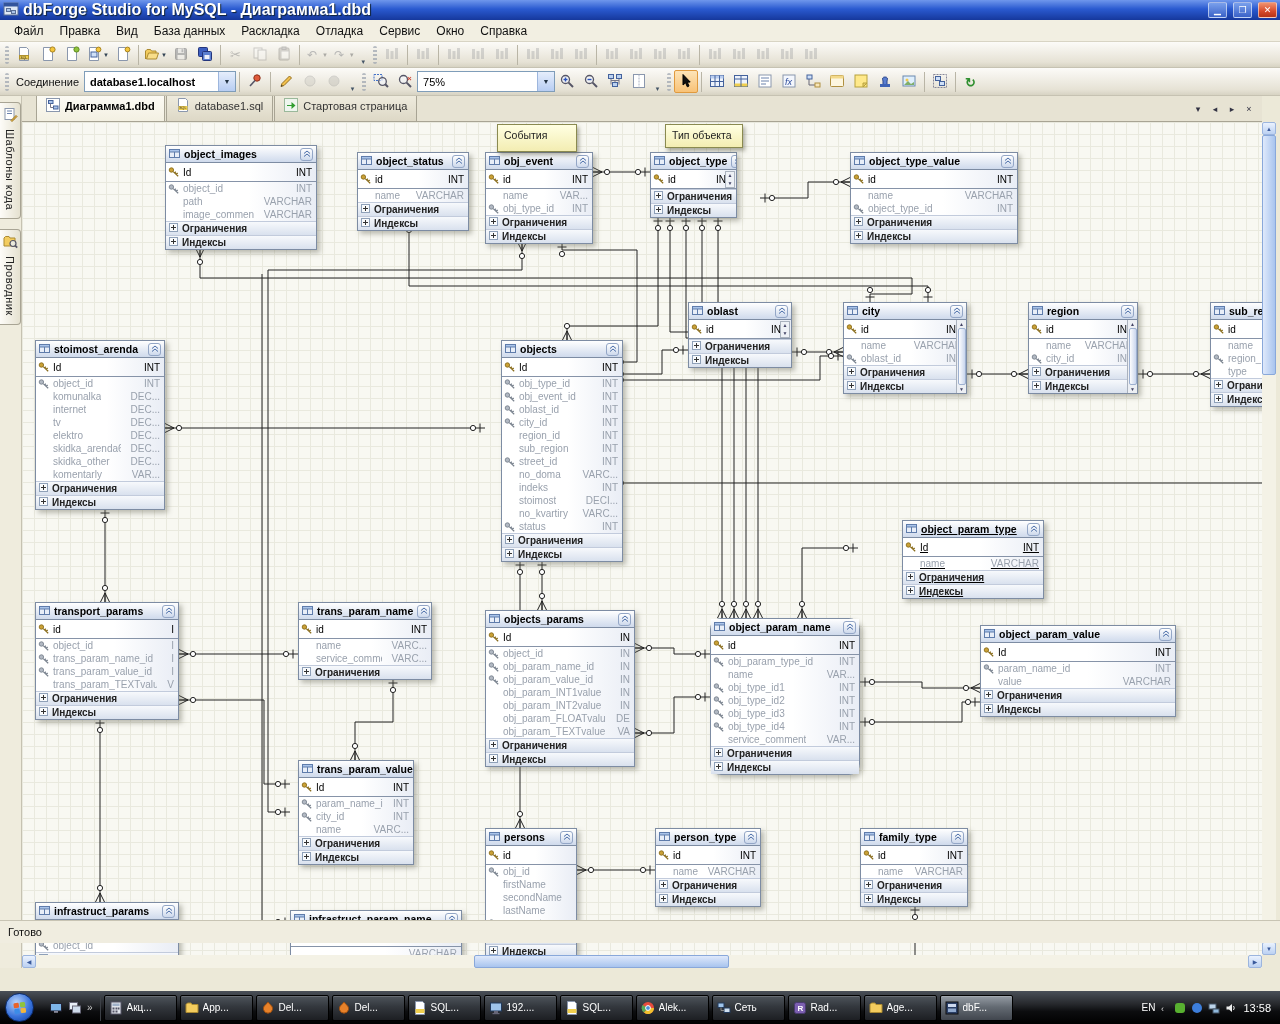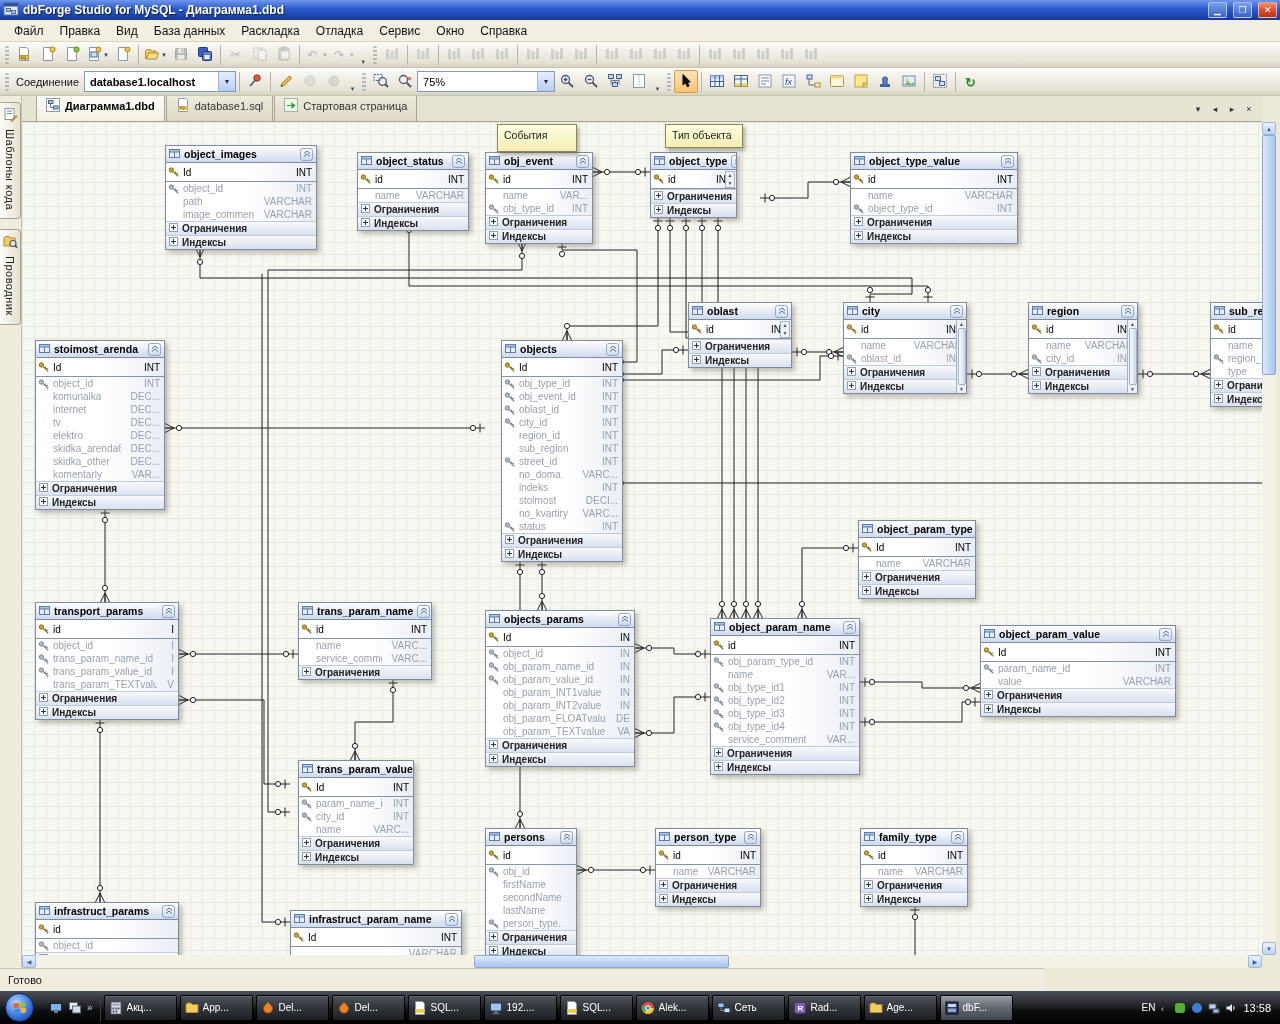--- a/index.html
+++ b/index.html
@@ -1,20 +1,20 @@
 <!DOCTYPE html>
 <html><head>
 <meta charset="utf-8">
 <style>
   *{margin:0;padding:0;box-sizing:border-box}
   html,body{width:1280px;height:1024px;overflow:hidden}
   body{font-family:"Liberation Sans",sans-serif;background:#ece9d8;position:relative;font-size:11px}
   
   .titlebar{position:absolute;left:0;top:0;width:1280px;height:20px;background:linear-gradient(#6f97ec,#2a5ad0 45%,#16389c);display:flex;align-items:center;padding:0 3px;gap:4px;z-index:50}
-  .titlebar .title{color:#fff;font-weight:bold;font-size:12px;text-shadow:1px 1px 1px #123;flex:1;white-space:nowrap}
+  .titlebar .title{color:#fff;font-weight:bold;font-size:16px;text-shadow:1px 1px 1px #123;flex:1;white-space:nowrap}
   .win-btn{width:19px;height:16px;border-radius:2px;border:1px solid rgba(255,255,255,.55);display:flex;align-items:center;justify-content:center;color:#fff;font-size:9px;background:linear-gradient(#7aa0ec,#3a62c8);margin-left:2px}
   .win-btn.close{background:linear-gradient(#f0926f,#d6492a 60%,#b63317)}
   
   .menubar{position:absolute;top:20px;left:0;width:1280px;height:22px;background:#f2efe2;border-bottom:1px solid #d8d4c4;display:flex;align-items:center;padding-left:6px;z-index:50}
   .menu-item{padding:20px 8px;font-size:12px;color:#111;white-space:nowrap}
   
   .tbrow{position:absolute;left:0;width:1280px;background:linear-gradient(#fcfbf8,#e6e2d5 80%,#d7d3c3);border-bottom:1px solid #c6c2b2;display:flex;align-items:center;padding:1px 2px;z-index:50}
   #tbrow1{top:42px;height:26px}
   #tbrow2{top:68px;height:28px}
   .grip{width:4px;height:18px;margin:0 3px;background:repeating-linear-gradient(#9aa2ae 0 2px,transparent 2px 4px);border-radius:2px;opacity:.7;flex:none}
@@ -57,21 +57,21 @@
   
   .vscroll{position:absolute;left:1262px;top:122px;width:14px;height:833px;background:#f4f2e6;display:flex;flex-direction:column;z-index:40}
   .hscroll{position:absolute;left:22px;top:955px;width:1240px;height:13px;background:#f4f2e6;display:flex;z-index:40}
   .scroll-btn{width:14px;height:13px;min-height:13px;background:linear-gradient(#eaf2fe,#bcd1f2);border:1px solid #9cb5de;border-radius:2px;color:#3a5a9c;font-size:6px;display:flex;align-items:center;justify-content:center;flex:none}
   .vtrack{flex:1;position:relative}
   .vthumb{position:absolute;left:0;top:0;width:14px;height:240px;background:linear-gradient(90deg,#dfe9fb,#a8c4ee);border:1px solid #89a8da;border-radius:2px}
   .htrack{flex:1;position:relative}
   .hthumb{position:absolute;top:0;left:438px;width:255px;height:13px;background:linear-gradient(#dfe9fb,#a8c4ee);border:1px solid #89a8da;border-radius:2px}
   .corner{position:absolute;left:1262px;top:955px;width:14px;height:13px;background:#ece9d8;z-index:40}
   
-  .statusbar{position:absolute;left:0;top:968px;width:1044px;height:23px;background:#f0ede0;border-top:1px solid #c8c4b4;display:flex;align-items:center;padding-left:8px;font-size:11px;color:#111;z-index:50}
+  .statusbar{position:absolute;left:0;top:920px;width:1280px;height:23px;background:#f0ede0;border-top:1px solid #c8c4b4;display:flex;align-items:center;padding-left:8px;font-size:11px;color:#111;z-index:50}
   
   .taskbar{position:absolute;left:0;top:991px;width:1280px;height:33px;background:linear-gradient(#4a5058,#26282c 40%,#0c0d0f 62%,#000);display:flex;align-items:center;gap:3px;z-index:60}
   .start-orb{width:29px;height:29px;border-radius:50%;margin:0 5px;background:radial-gradient(circle at 38% 32%,#b8d4fa,#3a74dc 55%,#0a3a9c);border:1px solid #0a2a6a;display:flex;align-items:center;justify-content:center;flex:none}
   .ql{display:flex;align-items:center;gap:5px;padding:0 7px;border-right:1px solid #3c4046;height:26px;flex:none}
   .ql .chev{color:#ccc;font-size:10px}
   .taskbtns{display:flex;gap:3px;align-items:center}
   .task-btn{width:73px;height:26px;border-radius:2px;border:1px solid #000;background:linear-gradient(#505archive,#33373d);background:linear-gradient(#4e545b,#33373d 45%,#1d1f23);display:flex;align-items:center;gap:4px;padding:0 4px;color:#fff;font-size:10px;overflow:hidden;flex:none;box-shadow:inset 0 1px 0 rgba(255,255,255,.15)}
   .task-btn.active{background:linear-gradient(#959ca4,#646b73 45%,#41464e)}
   .task-btn .tlabel{white-space:nowrap;overflow:hidden}
   .tray{margin-left:auto;display:flex;align-items:center;gap:6px;padding:0 9px;height:100%;color:#fff;font-size:10px}
@@ -1480,21 +1480,21 @@
           <div class="esec">
             <span><svg width="9" height="9">
                 <rect x="0.5" y="0.5" width="8" height="8" fill="#f8fafc" stroke="#8ea0b8"></rect>
                 <line x1="2" y1="4.5" x2="7" y2="4.5" stroke="#333"></line>
                 <line x1="4.5" y1="2" x2="4.5" y2="7" stroke="#333"></line>
               </svg></span>
             <span>Индексы</span>
           </div>
         </div>
       </div>
-      <div class="entity" style="left: 836px; top: 398px; width: 118px;">
+      <div class="entity" style="left: 880px; top: 398px; width: 142px; text-decoration: underline;">
         <div class="ehead">
           <span><svg width="11" height="11">
               <rect x="0.5" y="1.5" width="10" height="8" fill="#e8eef8" stroke="#5f7cab"></rect>
               <rect x="0.5" y="1.5" width="10" height="2.5" fill="#aac4ea" stroke="#5f7cab"></rect>
               <line x1="5.5" y1="4" x2="5.5" y2="9.5" stroke="#5f7cab"></line>
             </svg></span>
           <span>object_param_type</span>
           <span class="collapse-btn">
             <svg width="8" height="8" viewBox="0 0 8 8">
               <path d="M1 3.5 L4 1 L7 3.5 M1 6.5 L4 4 L7 6.5" fill="none" stroke="#4a6da8" stroke-width="1"></path>
@@ -1744,21 +1744,21 @@
           <div class="esec">
             <span><svg width="9" height="9">
                 <rect x="0.5" y="0.5" width="8" height="8" fill="#f8fafc" stroke="#8ea0b8"></rect>
                 <line x1="2" y1="4.5" x2="7" y2="4.5" stroke="#333"></line>
                 <line x1="4.5" y1="2" x2="4.5" y2="7" stroke="#333"></line>
               </svg></span>
             <span>Индексы</span>
           </div>
         </div>
       </div>
-      <div class="entity" style="left: 688px; top: 496px; width: 150px;">
+      <div class="entity" style="left: 688px; top: 496px; width: 150px; border-radius: 11px;">
         <div class="ehead">
           <span><svg width="11" height="11">
               <rect x="0.5" y="1.5" width="10" height="8" fill="#e8eef8" stroke="#5f7cab"></rect>
               <rect x="0.5" y="1.5" width="10" height="2.5" fill="#aac4ea" stroke="#5f7cab"></rect>
               <line x1="5.5" y1="4" x2="5.5" y2="9.5" stroke="#5f7cab"></line>
             </svg></span>
           <span>object_param_name</span>
           <span class="collapse-btn">
             <svg width="8" height="8" viewBox="0 0 8 8">
               <path d="M1 3.5 L4 1 L7 3.5 M1 6.5 L4 4 L7 6.5" fill="none" stroke="#4a6da8" stroke-width="1"></path>

